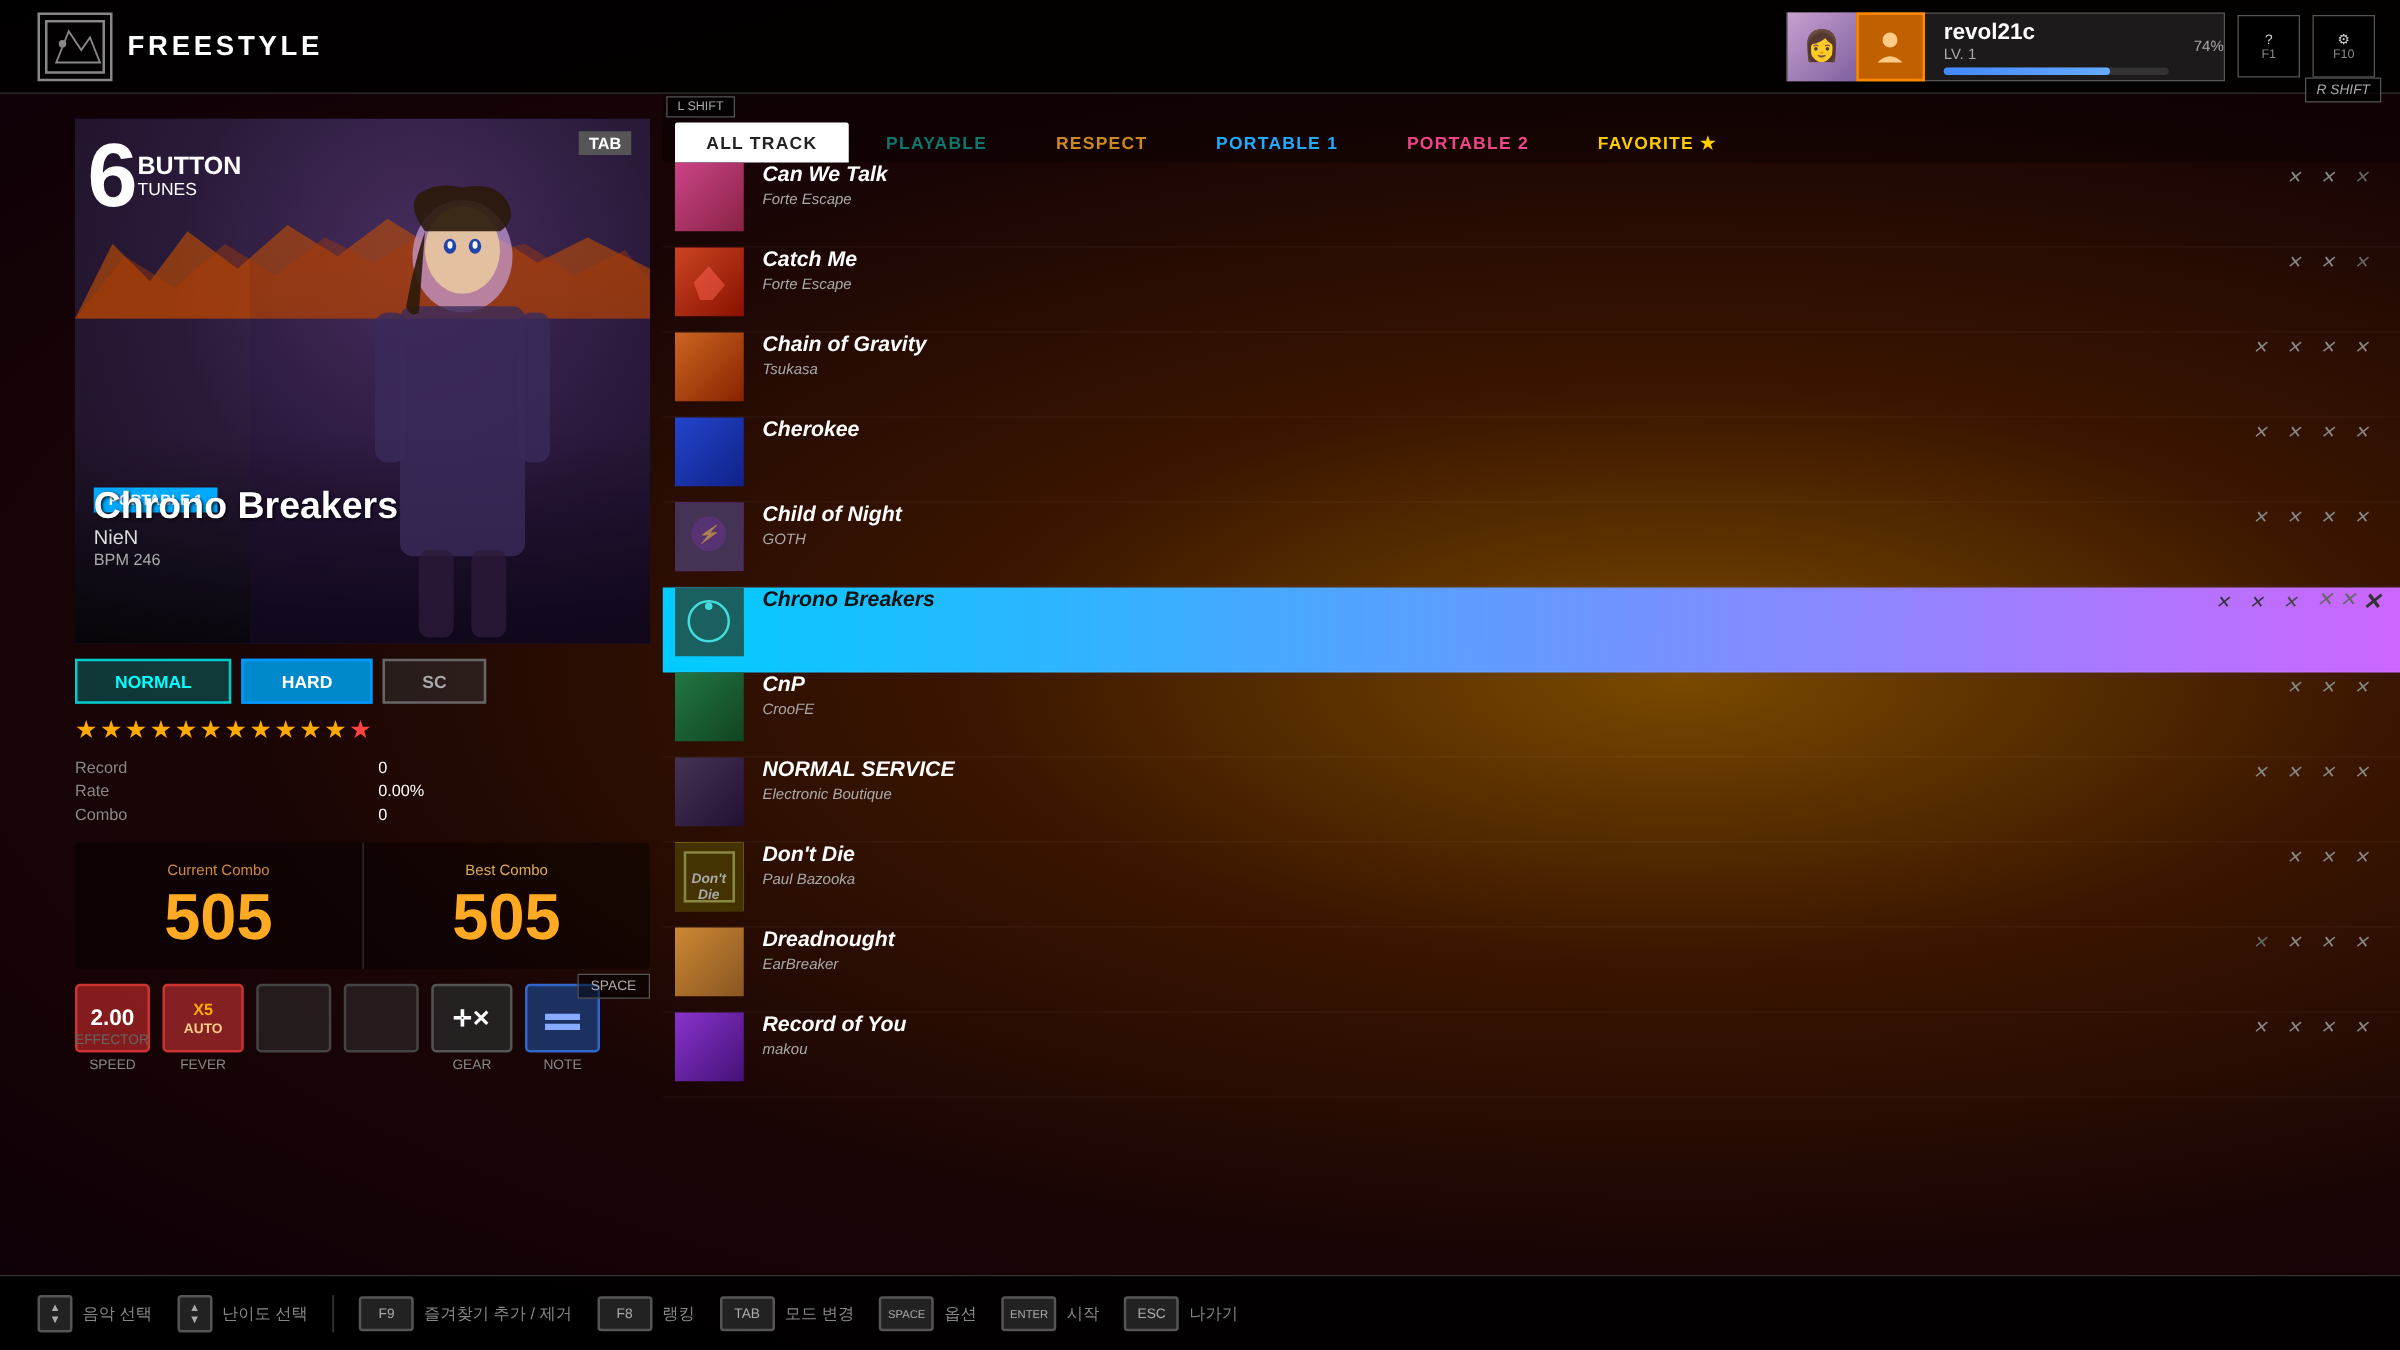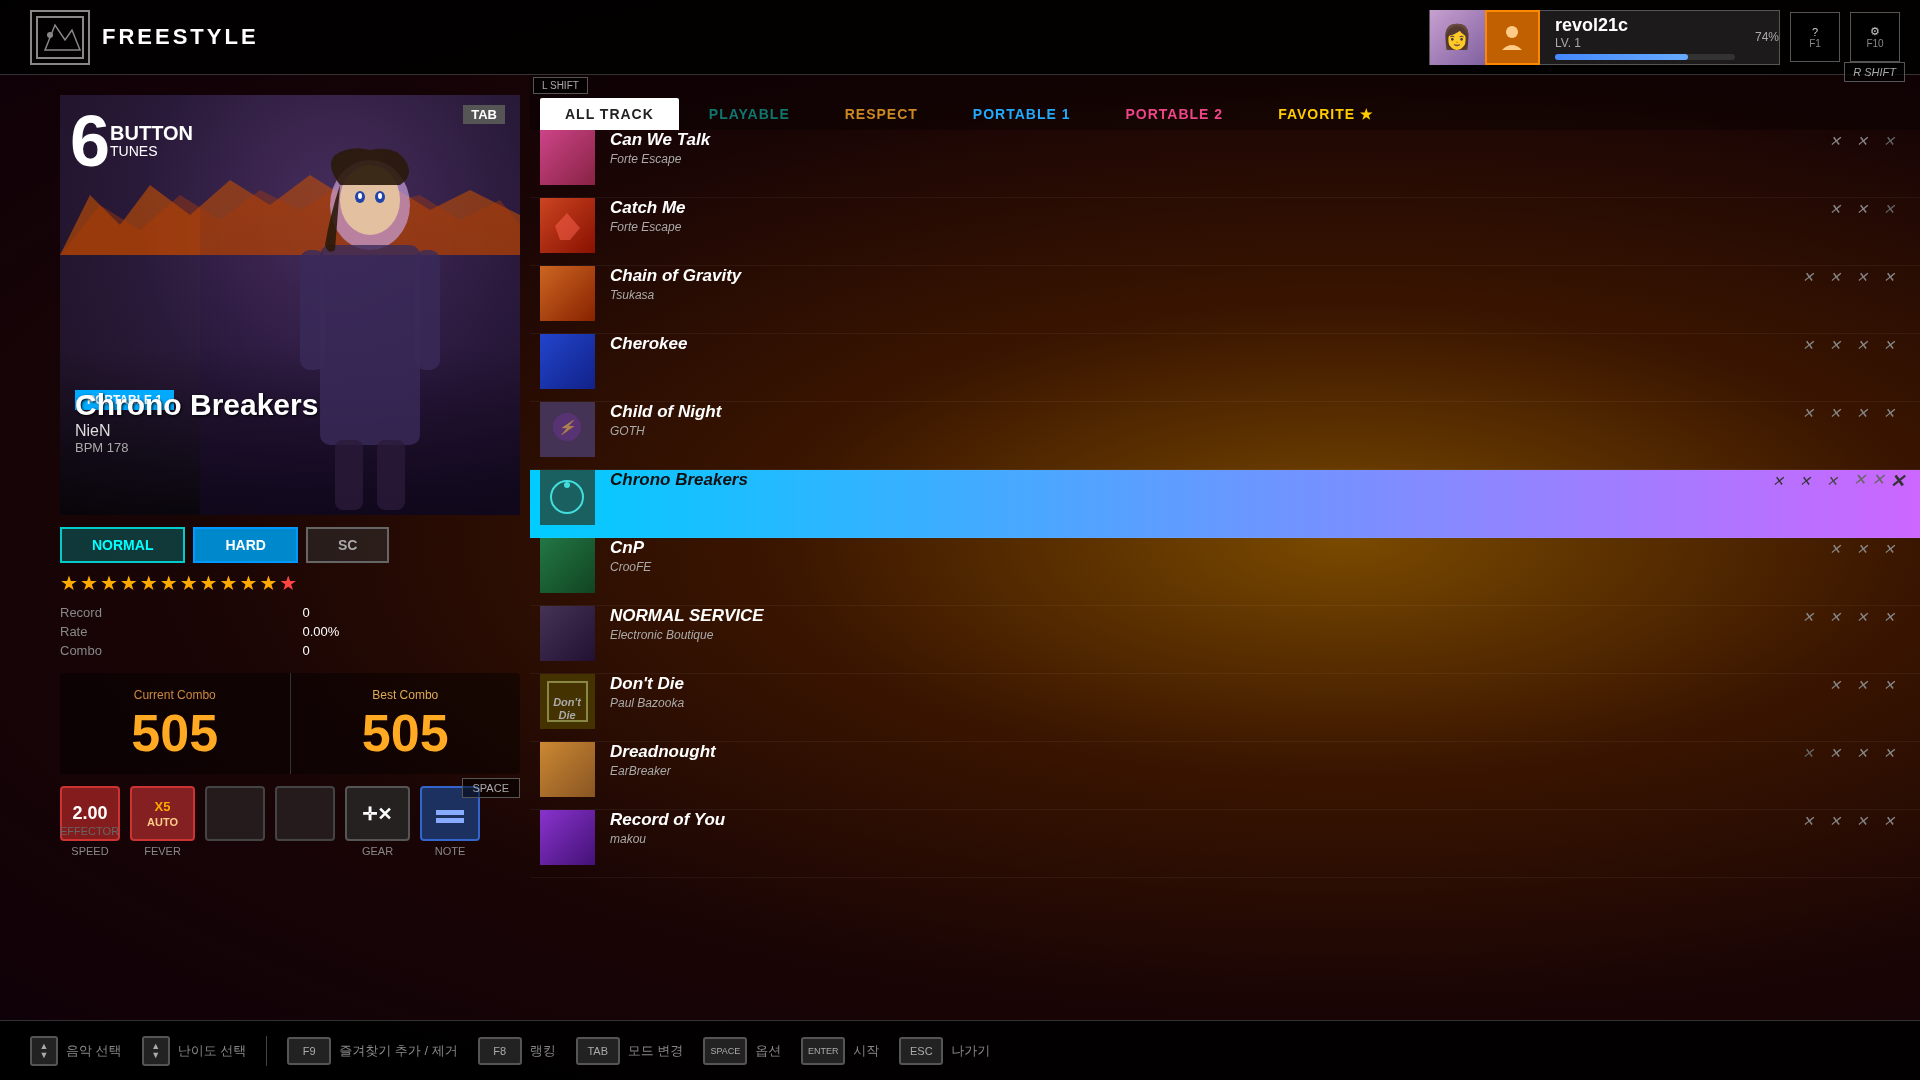--- a/index.html
+++ b/index.html
@@ -706,21 +706,21 @@
 
     <div class="tab-badge" style="position:absolute;top:10px;right:15px;background:#555;padding:2px 8px;font-size:13px;font-weight:bold;">TAB</div>
 
     <div style="position:absolute;bottom:105px;left:15px;background:#00aaff;padding:3px 12px;font-size:12px;font-weight:bold;color:white;">PORTABLE 1</div>
 
     <div class="song-title-panel">
       <div class="song-title-main">Chrono Breakers</div>
       <div class="song-artist">NieN</div>
       <div class="song-bpm">
         <span>BPM</span>
-        <span>178</span>
+        <span>246</span>
       </div>
     </div>
   </div>
 
   <div class="diff-buttons">
     <button class="diff-btn normal">NORMAL</button>
     <button class="diff-btn hard">HARD</button>
     <button class="diff-btn sc">SC</button>
   </div>
 

